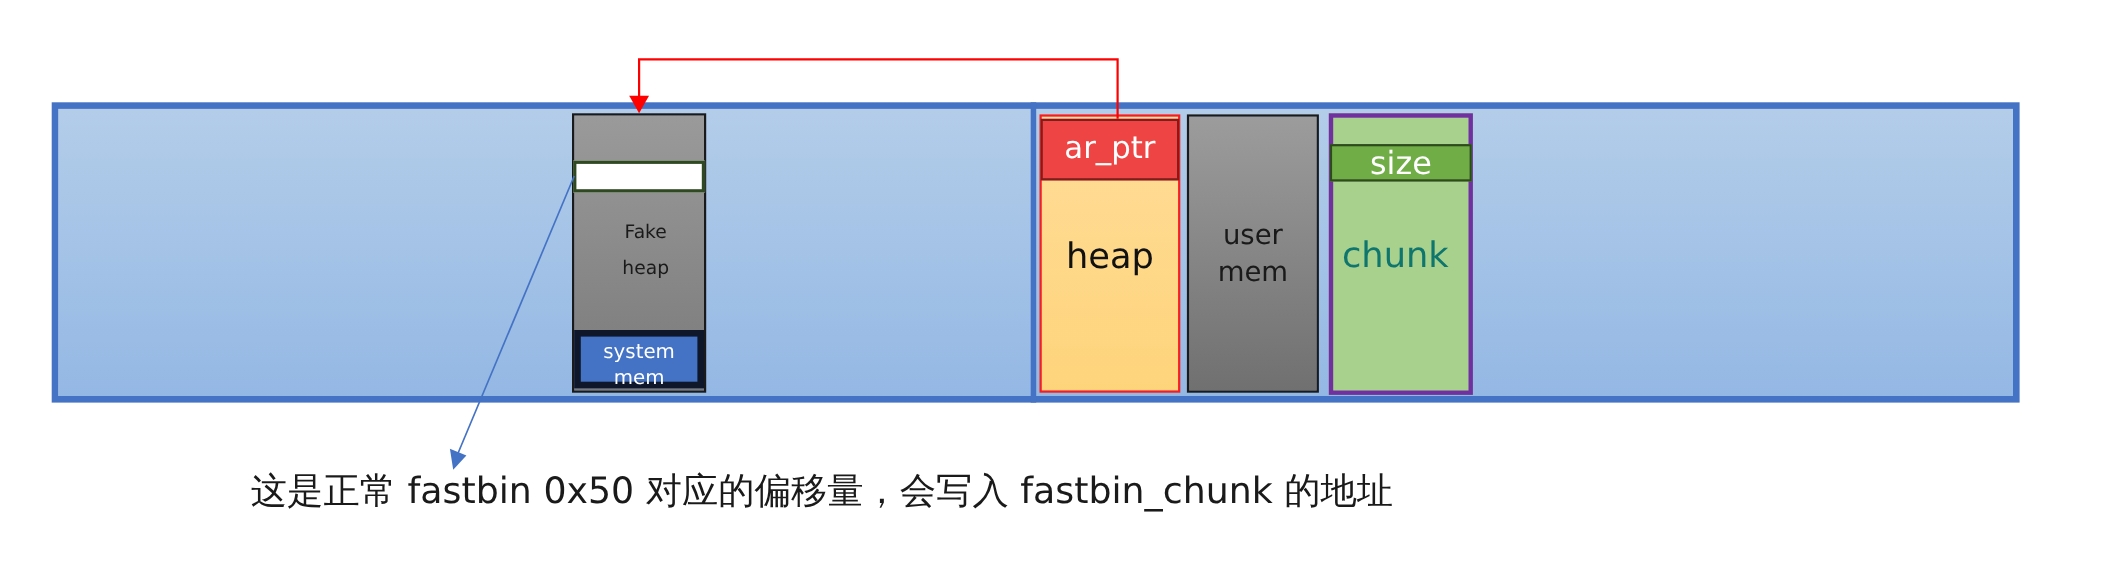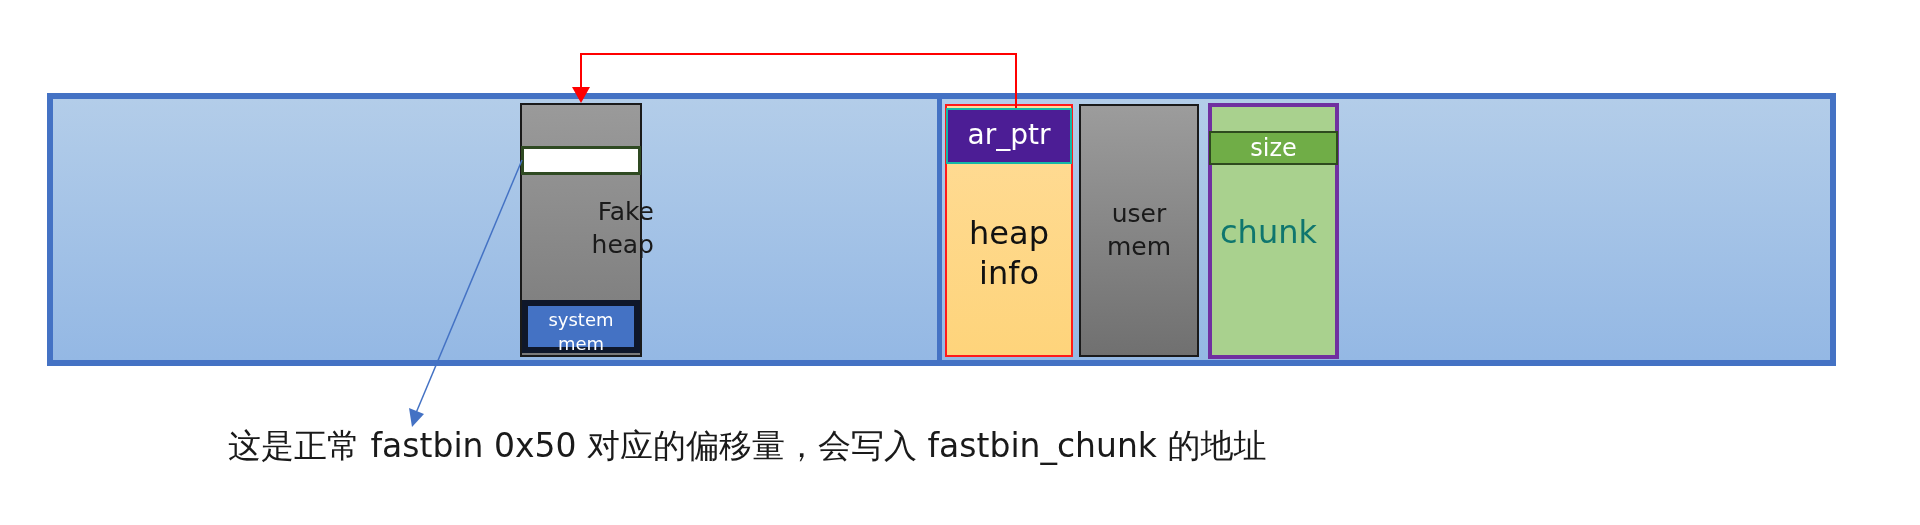--- a/index.html
+++ b/index.html
@@ -8,44 +8,44 @@
   .abs { position:absolute; box-sizing:border-box; }
   .band { left:47px; top:93px; width:1789px; height:273px;
           border:6px solid #4472c4;
           background:linear-gradient(to bottom,#b3cde9,#94b8e4); }
   .divider { left:937px; top:93px; width:5px; height:273px; background:#4472c4; }
   .fake { left:520px; top:103px; width:122px; height:254px;
           border:2px solid #1a1a1a;
           background:linear-gradient(to bottom,#9a9a9a,#7a7a7a); }
   .slot { left:521px; top:146px; width:120px; height:29px;
           background:#ffffff; border:3px solid #2f4a22; }
-  .fake-label { left:520px; top:195px; width:134px; text-align:right;
-          font-size:25px; line-height:33px; color:#1a1a1a; }
+  .fake-label { left:520px; top:195px; width:134px; text-align:center;
+          font-size:17px; line-height:33px; color:#1a1a1a; }
   .sysmem { left:522px; top:300px; width:118px; height:53px;
           background:#4472c4; border:6px solid #0f172a;
           color:#ffffff; font-size:18px; line-height:24px; text-align:center;
           padding-top:2px; }
   .heap { left:945px; top:104px; width:128px; height:253px;
           border:2px solid #ff1a1a;
           background:linear-gradient(to bottom,#ffdc98,#fed47b); }
   .arptr { left:946px; top:108px; width:126px; height:56px;
-          background:#4c1d95; border:2px solid #14b8a6;
+          background:#ef4444; border:2px solid #7f1d1d;
           color:#ffffff; font-size:28px; line-height:50px; text-align:center; }
   .heap-label { left:945px; top:213px; width:128px; text-align:center;
           font-size:32px; line-height:40px; color:#111; }
   .user { left:1079px; top:104px; width:120px; height:253px;
           border:2px solid #1a1a1a;
           background:linear-gradient(to bottom,#9c9c9c,#707070); }
   .user-label { left:1079px; top:197px; width:120px; text-align:center;
           font-size:25px; line-height:33px; color:#1a1a1a; }
   .chunk { left:1208px; top:103px; width:131px; height:256px;
           border:4px solid #7030a0; background:#a9d18e; }
   .size { left:1209px; top:131px; width:129px; height:34px;
           background:#70ad47; border:2px solid #2e4a1e;
-          color:#ffffff; font-size:24px; line-height:30px; text-align:center; }
+          color:#ffffff; font-size:29px; line-height:30px; text-align:center; }
   .chunk-label { left:1208px; top:212px; width:121px; text-align:center;
           font-size:32px; line-height:40px; color:#0f766e; }
   .note { left:228px; top:428px; font-size:33px; line-height:36px; color:#1a1a1a;
           white-space:nowrap; }
   svg.overlay { position:absolute; left:0; top:0; }
 </style>
 </head>
 <body>
 
 <div class="abs band"></div>
@@ -59,21 +59,20 @@
 </div>
 <div class="abs sysmem">
   <div>system</div>
   <div>mem</div>
 </div>
 
 <div class="abs heap"></div>
 <div class="abs arptr">ar_ptr</div>
 <div class="abs heap-label">
   <div>heap</div>
-  <div>info</div>
 </div>
 
 <div class="abs user"></div>
 <div class="abs user-label">
   <div>user</div>
   <div>mem</div>
 </div>
 
 <div class="abs chunk"></div>
 <div class="abs size">size</div>

